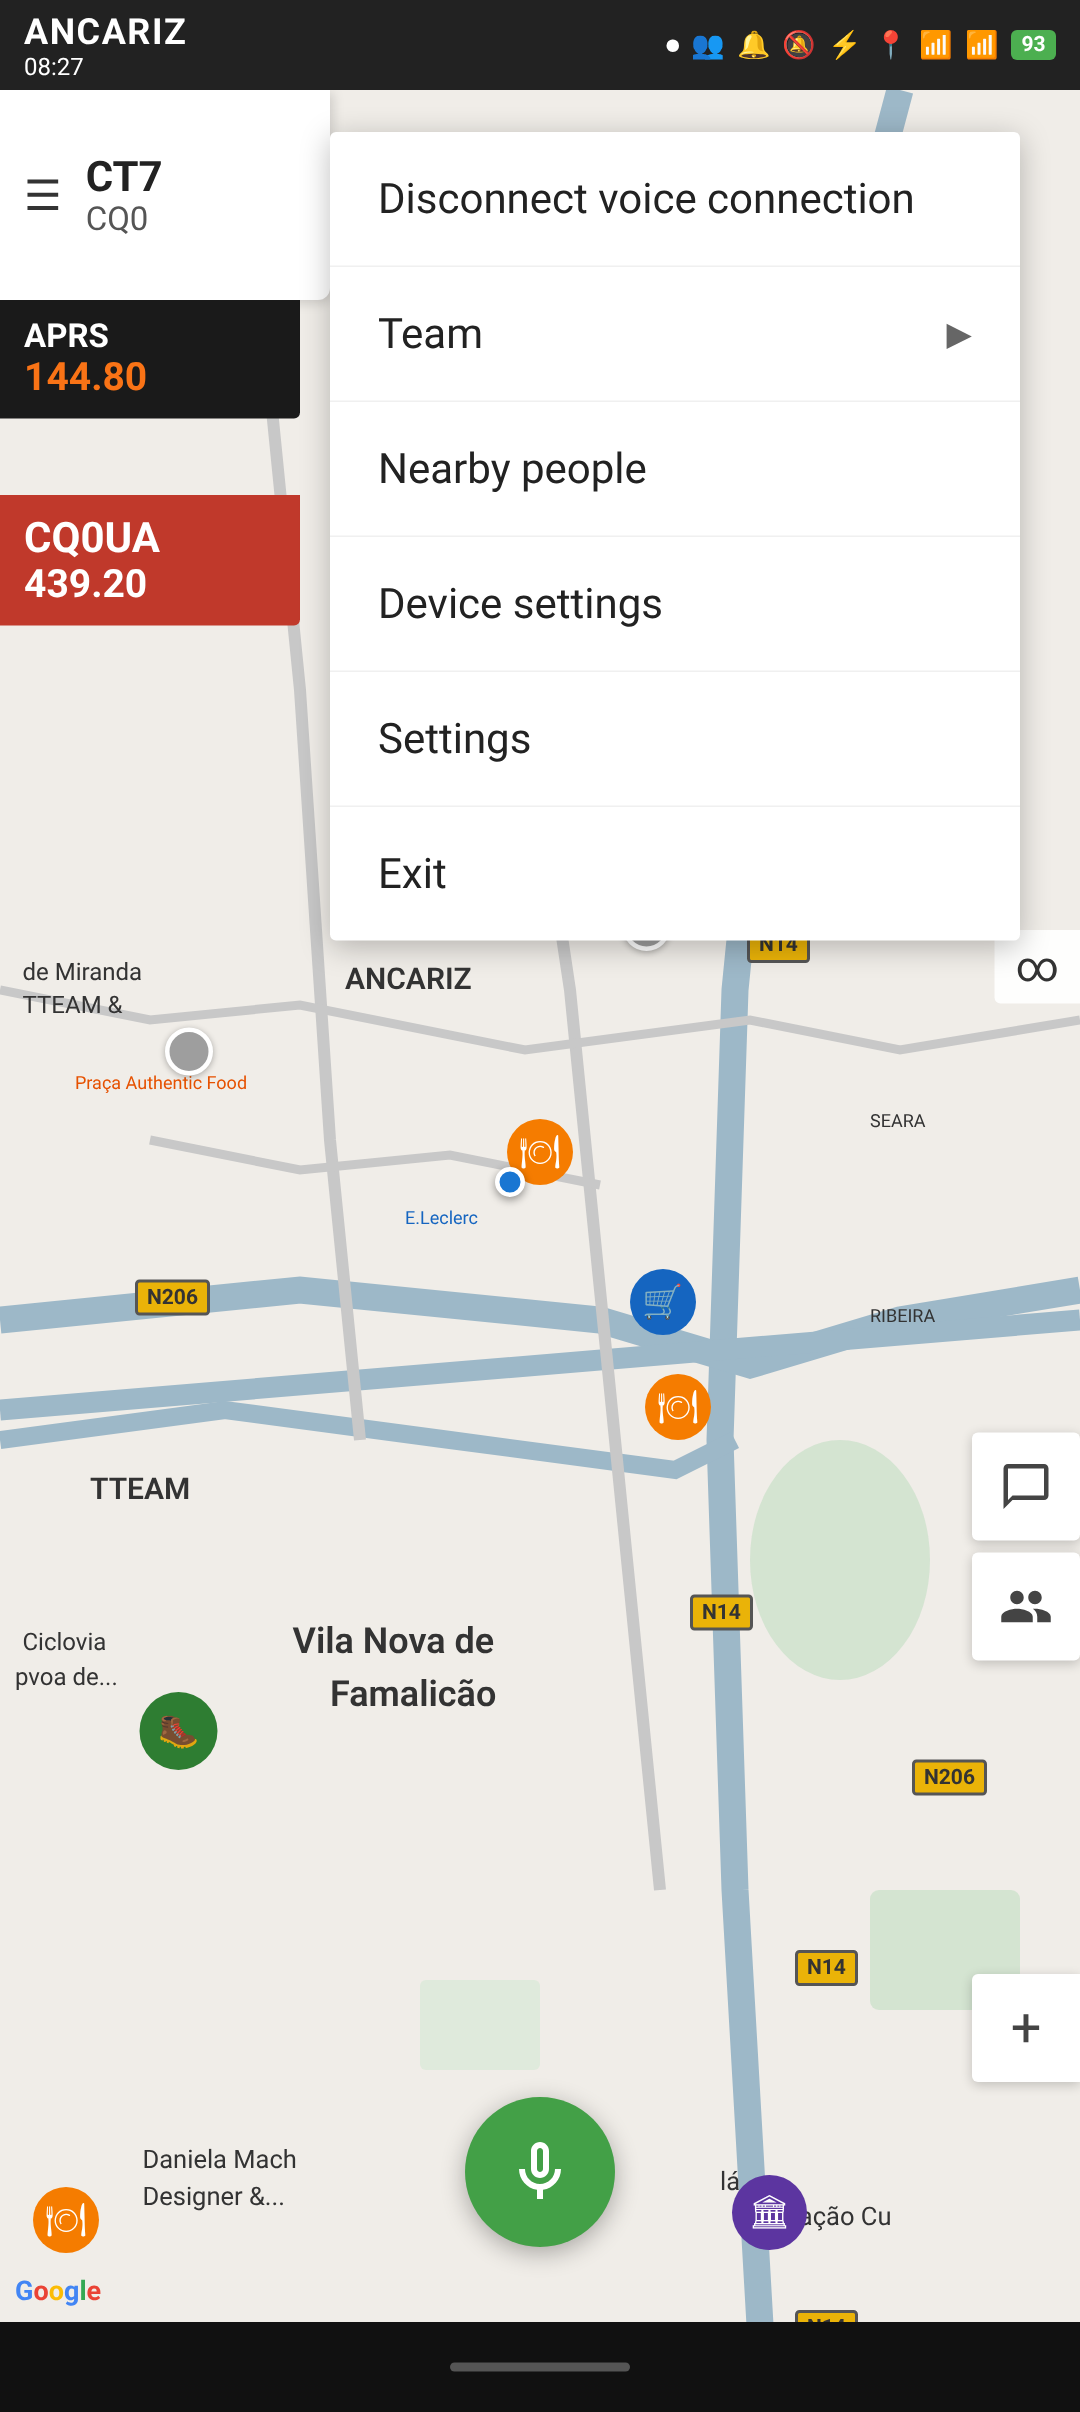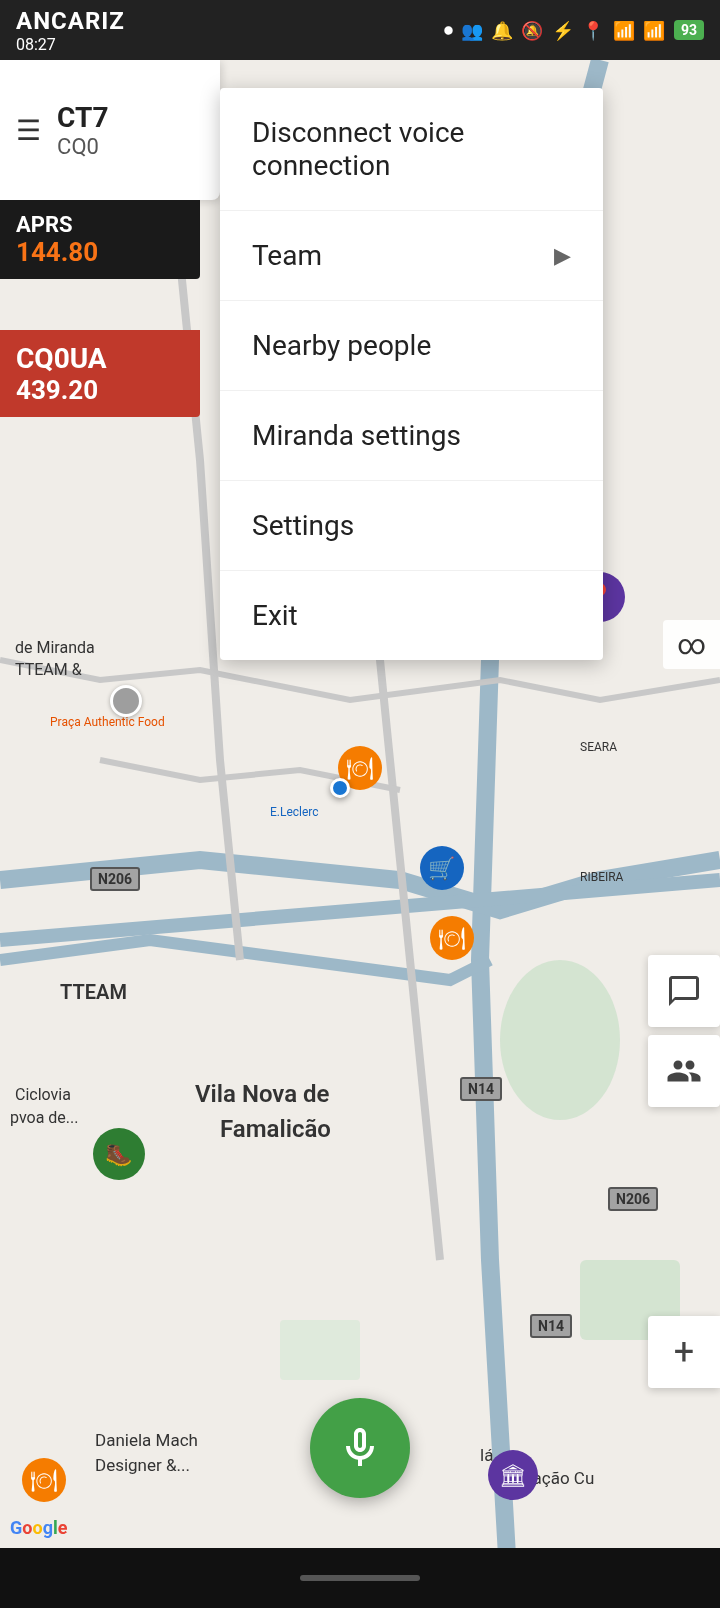--- a/index.html
+++ b/index.html
@@ -93,23 +93,22 @@
     }
 
     
     .road-badge {
       position: absolute;
       border: 2px solid #555;
       border-radius: 3px;
       padding: 2px 6px;
       font-size: 14px;
       color: #333;
-      background: #a3a3a3;
-      font-weight: bold;
-      margin-top: 14px;
+      background: #eab308;
+      font-weight: bold;
     }
 
     
     .map-marker {
       position: absolute;
       width: 44px;
       height: 44px;
       border-radius: 50%;
       display: flex;
       align-items: center;
@@ -210,21 +209,21 @@
       font-size: 26px;
       font-weight: bold;
       color: #fff;
     }
 
     
     .dropdown-menu {
       position: absolute;
       top: 88px;
       left: 220px;
-      width: 383px;
+      width: 460px;
       background: #fff;
       border-radius: 4px;
       box-shadow: 0 4px 20px rgba(0,0,0,0.25);
       z-index: 200;
       overflow: hidden;
     }
     .menu-item {
       padding: 28px 32px;
       font-size: 28px;
       color: #222;
@@ -503,21 +502,21 @@
     <span>Disconnect voice connection</span>
   </div>
   <div class="menu-item">
     <span>Team</span>
     <span class="chevron">▶</span>
   </div>
   <div class="menu-item">
     <span>Nearby people</span>
   </div>
   <div class="menu-item">
-    <span>Miranda settings</span>
+    <span>Device settings</span>
   </div>
   <div class="menu-item">
     <span>Settings</span>
   </div>
   <div class="menu-item">
     <span>Exit</span>
   </div>
 </div>
 
 <div class="bottom-bar">

